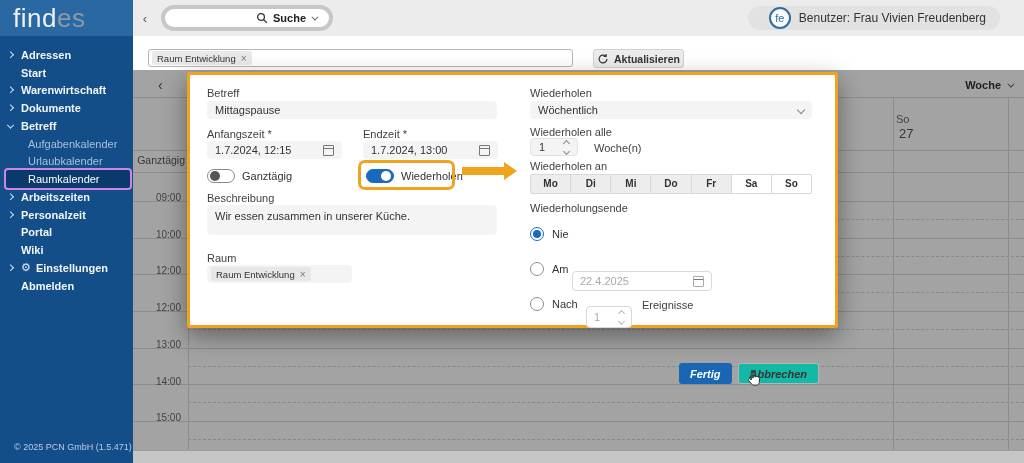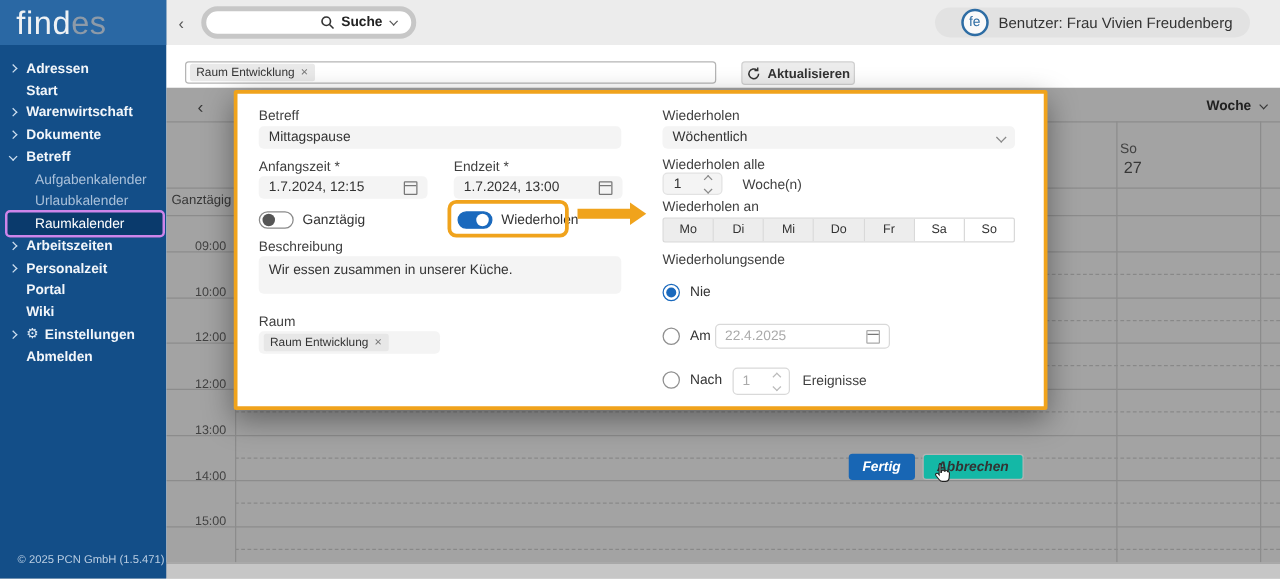--- a/index.html
+++ b/index.html
@@ -71,28 +71,28 @@
   .tg-lbl { position:absolute; font-size:11px; color:#333; }
   .ann-ring { position:absolute; border:3px solid #f0a31c; border-radius:7px; z-index:3; pointer-events:none; }
   .ann-arrow { position:absolute; width:42px; height:8px; background:#f0a31c; z-index:3; }
   .ann-arrow::after { content:''; position:absolute; right:-13px; top:-5px; border-left:13px solid #f0a31c; border-top:9px solid transparent; border-bottom:9px solid transparent; }
   .chev-d { width:6px; height:6px; border-right:1.5px solid #888; border-bottom:1.5px solid #888; transform:rotate(45deg); flex:none; }
   .spin { display:flex; flex-direction:column; gap:3px; margin-left:auto; }
   .spin i { width:5px; height:5px; border-right:1.3px solid #888; border-bottom:1.3px solid #888; display:block; }
   .spin .up { transform:rotate(-135deg); }
   .spin .dn { transform:rotate(45deg); }
   .days { position:absolute; left:340px; top:99px; width:282px; height:20px; display:flex; border:1px solid #d9d9d9; border-radius:2px; background:#fff; overflow:hidden; }
-  .daycell { flex:1; text-align:center; line-height:18px; font-size:10px; font-weight:400; color:#333; border-left:1px solid #d9d9d9; cursor:pointer; }
+  .daycell { flex:1; text-align:center; line-height:18px; font-size:10px; font-weight:700; color:#333; border-left:1px solid #d9d9d9; cursor:pointer; }
   .daycell:first-child { border-left:none; }
   .daycell.selected { background:#ededed; }
   .rad { position:absolute; width:14px; height:14px; border-radius:50%; border:1px solid #8f8f8f; background:#fff; cursor:pointer; }
   .rad.sel { border-color:#1a69bd; }
   .rad.sel::after { content:''; position:absolute; inset:2px; border-radius:50%; background:#1a69bd; }
   .rad-lbl { position:absolute; font-size:11px; color:#333; }
-  .b-input { position:absolute; background:#fff; border:1px solid #d9d9d9; border-radius:4px; font-size:11px; color:#aaa; display:flex; align-items:center; padding:0 7px; }
+  .b-input { position:absolute; background:#fff; border:1px solid #d9d9d9; border-radius:4px; font-size:11px; color:#aaa; display:flex; align-items:center; padding:0 7px;margin-top:12px; }
   .btn-row { position:absolute; right:16px; top:288px; display:flex; gap:6px;font-style:italic; }
   .btn { height:21px; border-radius:3px; font-size:11px; font-weight:bold; padding:0 11px; display:flex; align-items:center; cursor:pointer; }
   .btn.primary { background:#1866b4; color:#fff; }
   .btn.secondary { background:#14b8a6; color:#333; border:1px solid #b5b5b5; }
   .cursor { position:absolute; left:745px; top:369px; z-index:40; pointer-events:none; }
 </style>
 </head>
 <body>
 
 <div class="header">

